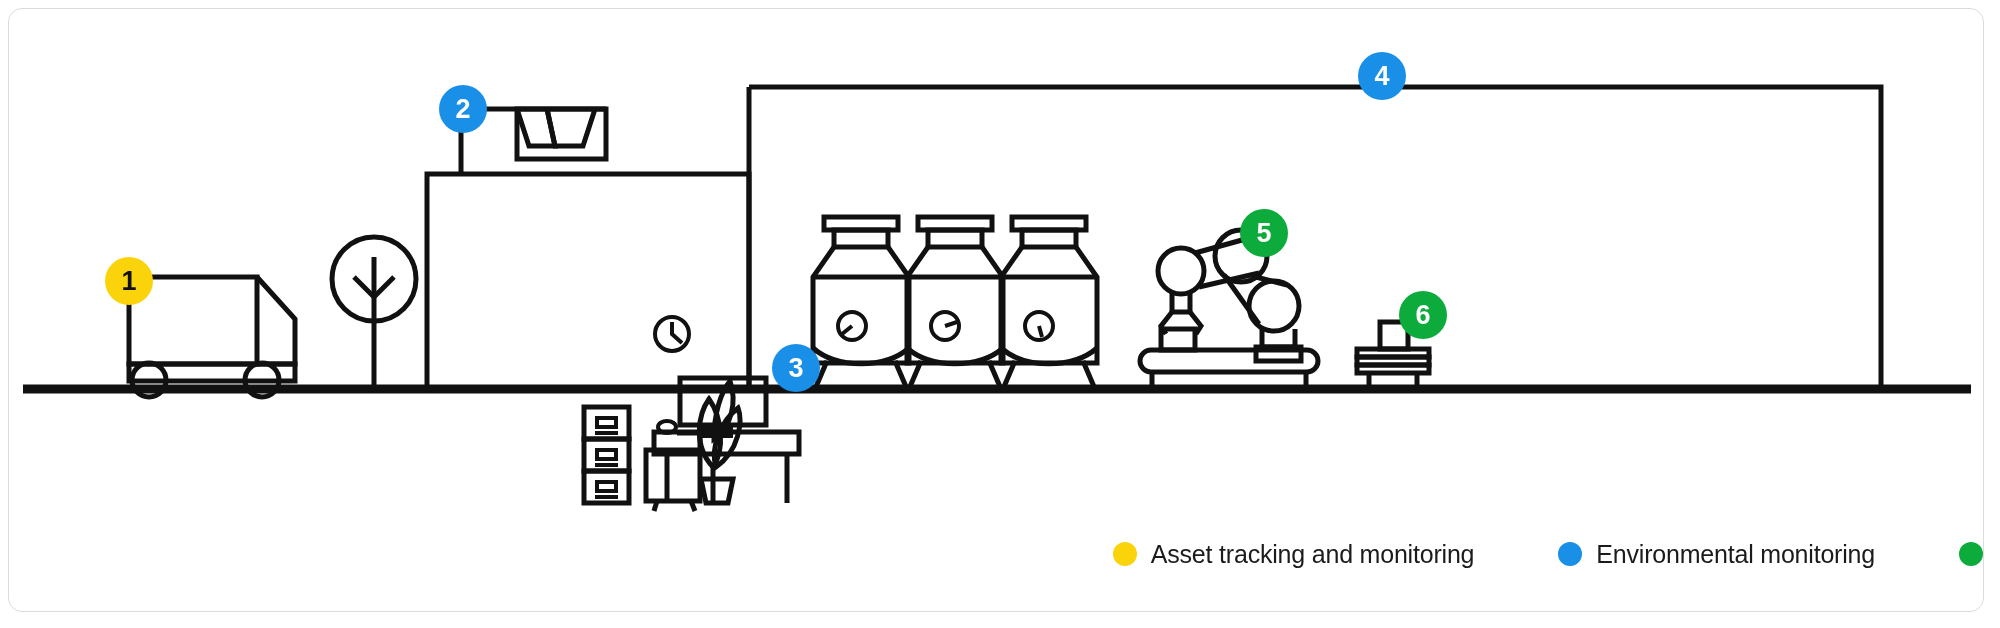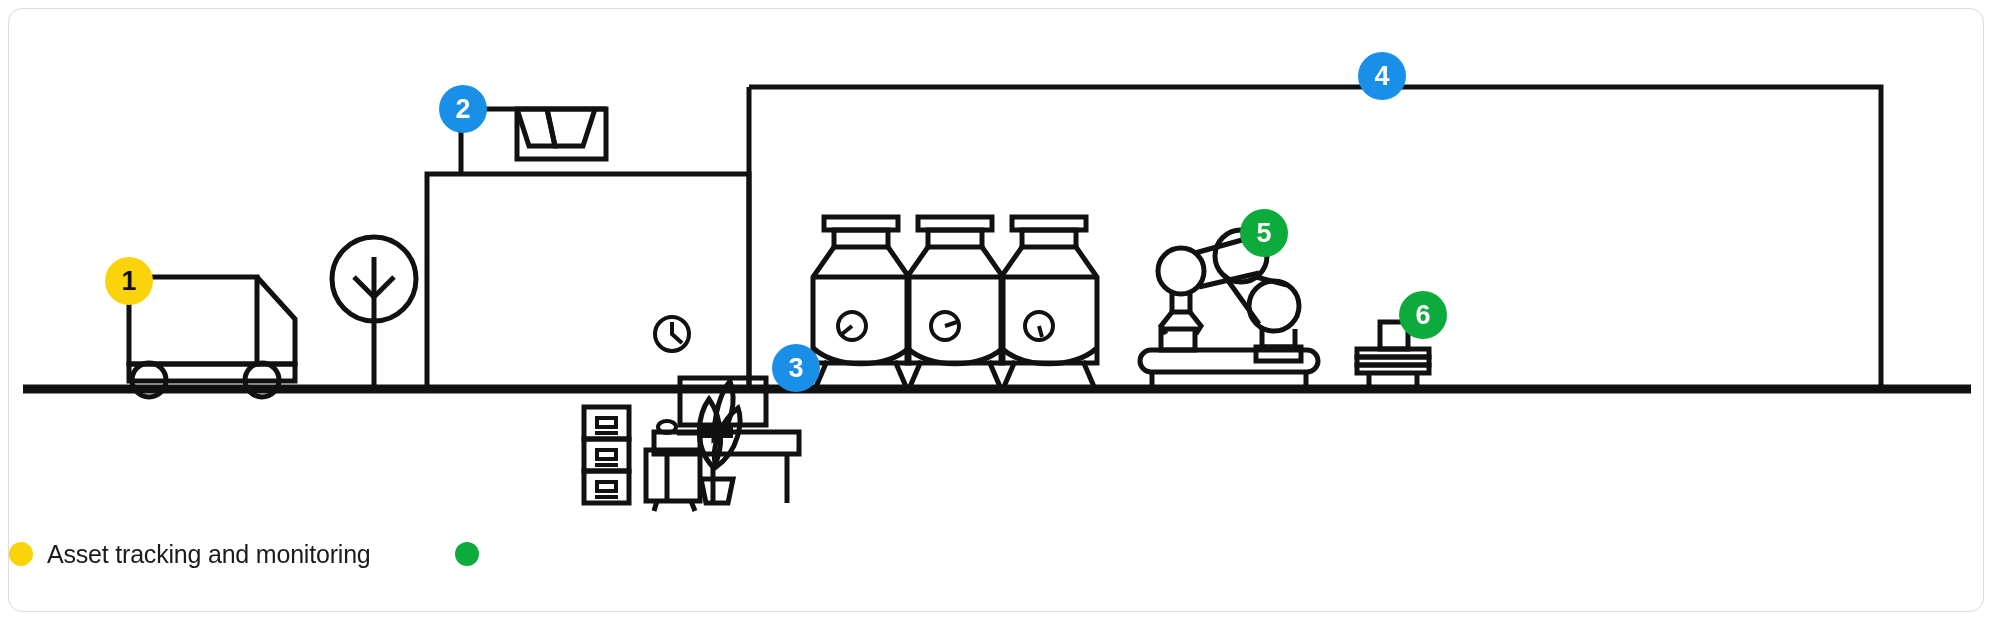--- a/index.html
+++ b/index.html
@@ -5,21 +5,21 @@
   html,body{margin:0;padding:0;background:#ffffff;}
   body{width:2000px;height:628px;font-family:"Liberation Sans",sans-serif;overflow:hidden;}
   #card{
     position:absolute;left:8px;top:8px;width:1976px;height:604px;
     background:#ffffff;border:1px solid #dcdcdc;border-radius:14px;
     box-sizing:border-box;overflow:hidden;
   }
   #scene{position:absolute;left:0;top:0;width:1974px;height:602px;}
   .legend{
     position:absolute;left:0;top:515px;width:1974px;height:60px;
-    display:flex;justify-content:flex-start;align-items:center;gap:84px;
+    display:flex;justify-content:flex-end;align-items:center;gap:84px;
   }
   .legend-item{display:flex;align-items:center;gap:14px;}
   .legend-dot{width:24px;height:24px;border-radius:50%;flex:none;}
   .legend-label{font-size:25px;color:#1b1b1b;white-space:nowrap;letter-spacing:-0.2px;}
   .badge{
     position:absolute;width:48px;height:48px;border-radius:50%;
     display:flex;align-items:center;justify-content:center;
     font-size:27px;font-weight:bold;line-height:1;
   }
   .badge.b-yellow{color:#111111;}
@@ -197,17 +197,21 @@
   <div class="badge b-green" style="left:1390px;top:282px;background:#0DAA3C;">
     <span>6</span>
   </div>
 
   <div class="legend">
     <div class="legend-item">
       <span class="legend-dot" style="background:#FBD30A;"></span>
       <span class="legend-label">Asset tracking and monitoring</span>
     </div>
     <div class="legend-item">
+      <span class="legend-dot" style="background:#1A8FE8;"></span>
+      <span class="legend-label">Environmental monitoring</span>
+    </div>
+    <div class="legend-item">
       <span class="legend-dot" style="background:#0DAA3C;"></span>
     </div>
   </div>
 
 </div>
 
 </body></html>

